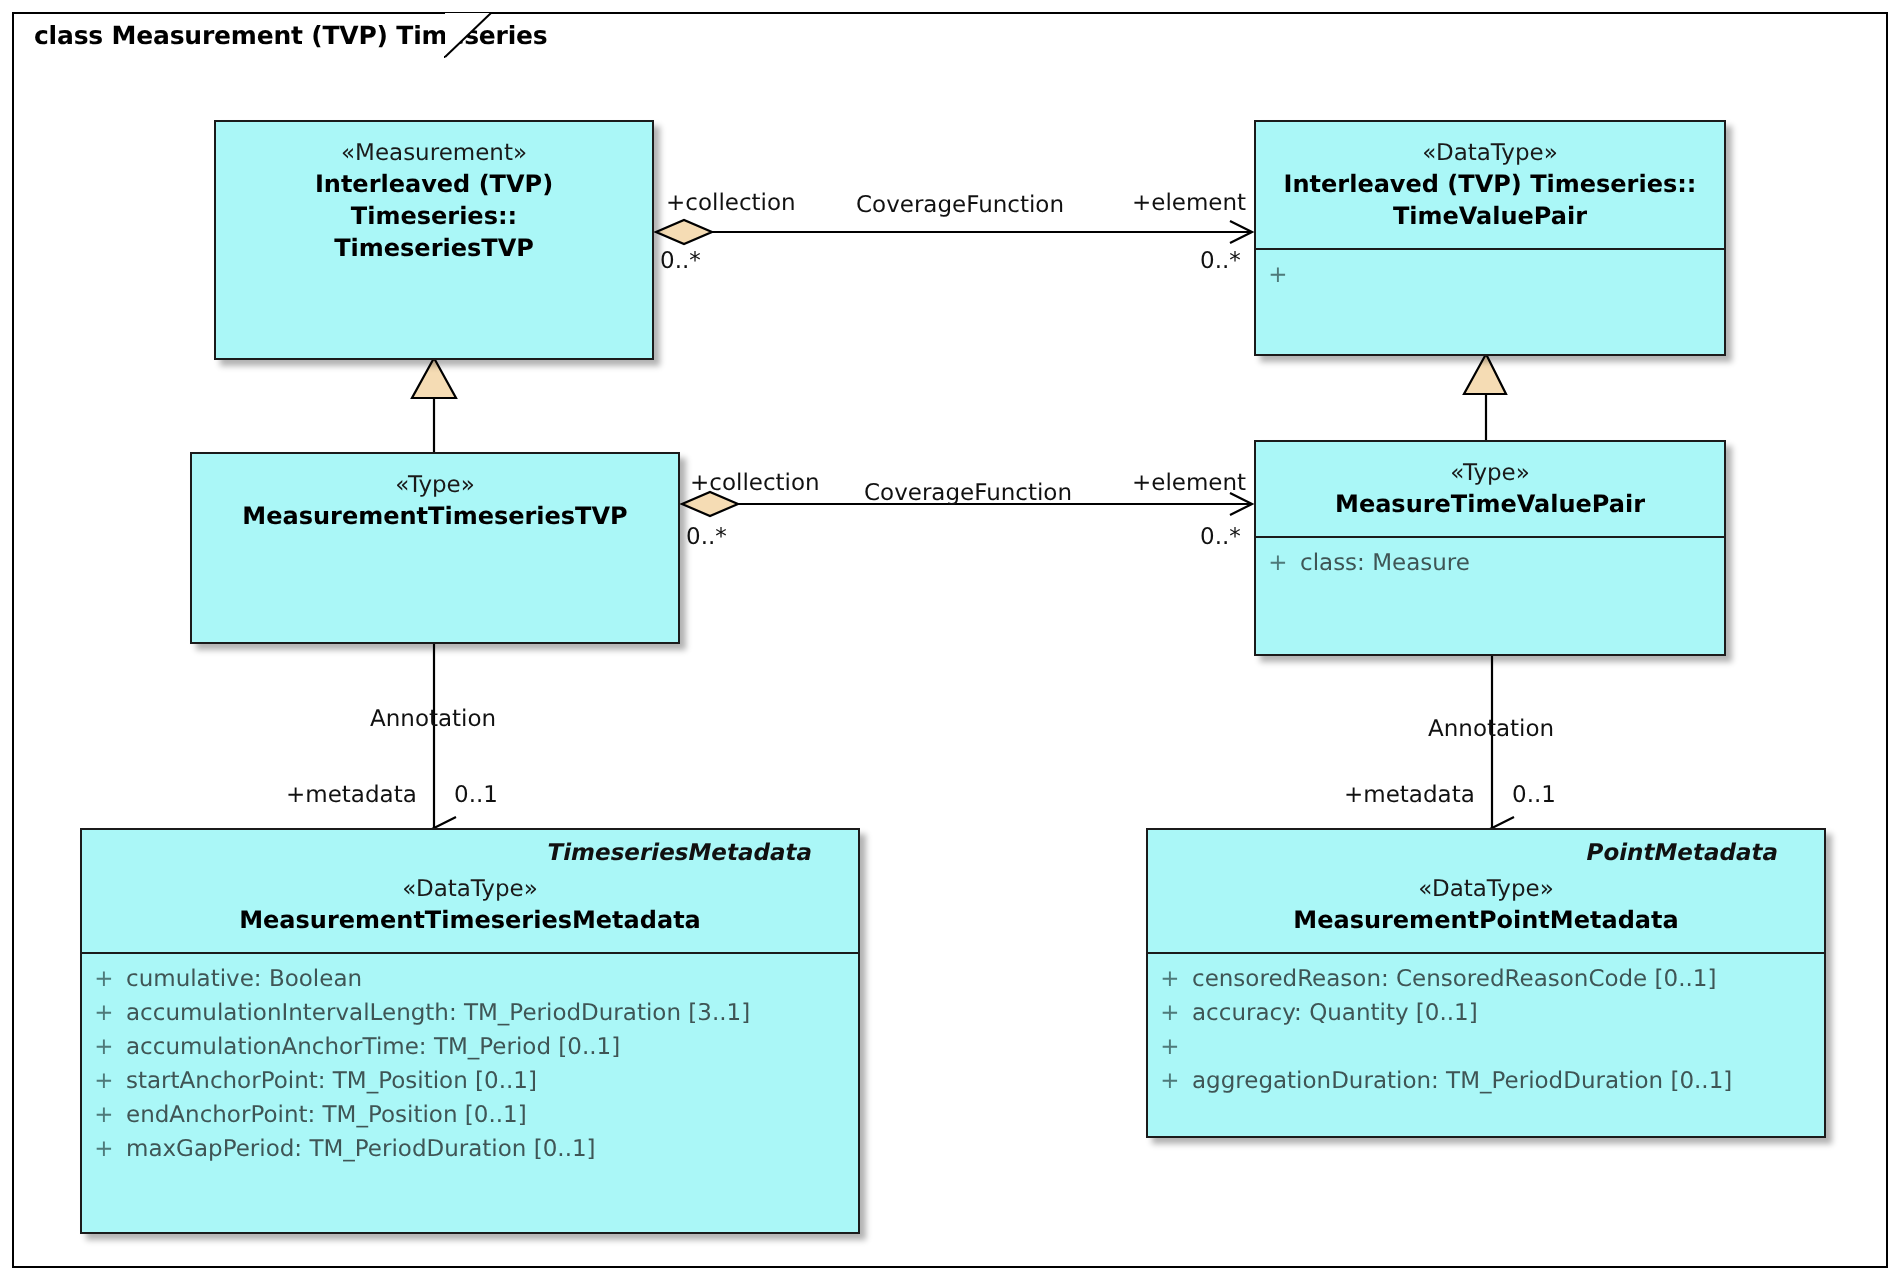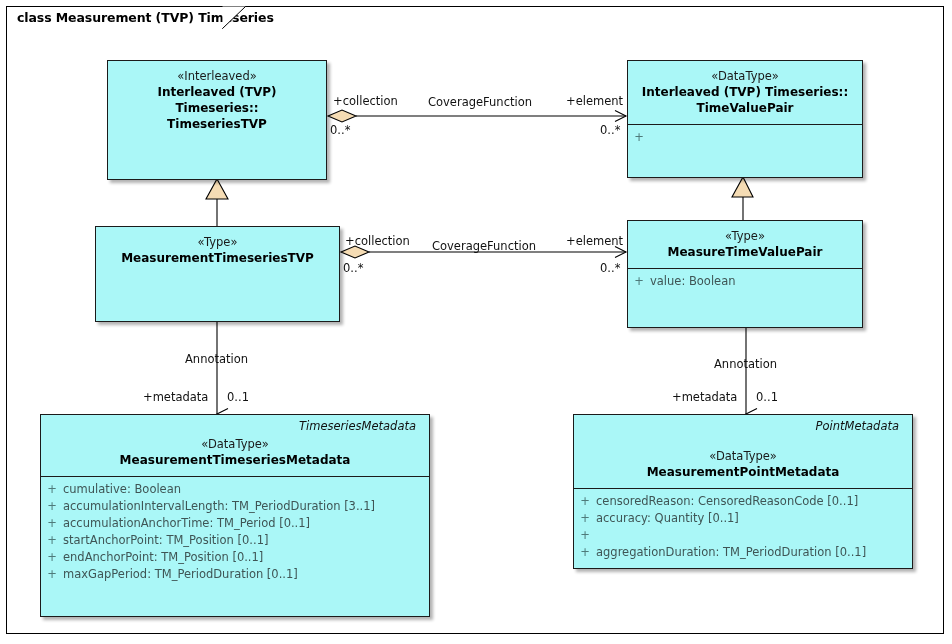--- a/index.html
+++ b/index.html
@@ -72,25 +72,26 @@
     z-index: 4;
   }
   .uml-head {
     position: relative;
     padding: 6px 6px 8px 6px;
     text-align: center;
     background: #aaf7f7;
   }
   .ns-label {
     position: absolute;
-    right: 13px;
+    right: 23px;
     top: 4px;
     font-size: 11.5px;
     font-style: italic;
     color: #111111;
+    font-weight: bold;
   }
   .stereotype {
     font-size: 11.5px;
     color: #1a1a1a;
     line-height: 16px;
     margin-top: 1px;
   }
   .cls-name {
     font-size: 12px;
     font-weight: bold;
@@ -209,21 +210,21 @@
   <div class="conn-label" style="left:185px; top:352px;">Annotation</div>
   <div class="conn-label" style="left:143px; top:390px;">+metadata</div>
   <div class="conn-label" style="left:227px; top:390px;">0..1</div>
 
   <div class="conn-label" style="left:714px; top:357px;">Annotation</div>
   <div class="conn-label" style="left:672px; top:390px;">+metadata</div>
   <div class="conn-label" style="left:756px; top:390px;">0..1</div>
 
   <div class="uml-class" style="left:107px; top:60px; width:220px; height:120px;">
     <div class="uml-head">
-      <div class="stereotype">«Interleaved»</div>
+      <div class="stereotype">«Measurement»</div>
       <div class="cls-name">Interleaved (TVP) Timeseries::</div>
       <div class="cls-name">TimeseriesTVP</div>
     </div>
   </div>
 
   <div class="uml-class" style="left:627px; top:60px; width:236px; height:118px;">
     <div class="uml-head">
       <div class="stereotype">«DataType»</div>
       <div class="cls-name">Interleaved (TVP) Timeseries::</div>
       <div class="cls-name">TimeValuePair</div>
@@ -243,21 +244,21 @@
   </div>
 
   <div class="uml-class" style="left:627px; top:220px; width:236px; height:108px;">
     <div class="uml-head">
       <div class="stereotype">«Type»</div>
       <div class="cls-name">MeasureTimeValuePair</div>
     </div>
     <div class="uml-sep uml-attrs">
       <div class="attr-row">
         <span class="attr-vis">+</span>
-        <span class="attr-text">value: Boolean</span>
+        <span class="attr-text">class: Measure</span>
       </div>
     </div>
   </div>
 
   <div class="uml-class" style="left:40px; top:414px; width:390px; height:203px;">
     <div class="uml-head" style="padding-top:20px;">
       <div class="ns-label">TimeseriesMetadata</div>
       <div class="stereotype">«DataType»</div>
       <div class="cls-name">MeasurementTimeseriesMetadata</div>
     </div>
@@ -283,21 +284,21 @@
         <span class="attr-text">endAnchorPoint: TM_Position [0..1]</span>
       </div>
       <div class="attr-row">
         <span class="attr-vis">+</span>
         <span class="attr-text">maxGapPeriod: TM_PeriodDuration [0..1]</span>
       </div>
     </div>
   </div>
 
   <div class="uml-class" style="left:573px; top:414px; width:340px; height:155px;">
-    <div class="uml-head" style="padding-top:32px;">
+    <div class="uml-head" style="padding-top:20px;">
       <div class="ns-label">PointMetadata</div>
       <div class="stereotype">«DataType»</div>
       <div class="cls-name">MeasurementPointMetadata</div>
     </div>
     <div class="uml-sep uml-attrs">
       <div class="attr-row">
         <span class="attr-vis">+</span>
         <span class="attr-text">censoredReason: CensoredReasonCode [0..1]</span>
       </div>
       <div class="attr-row">

